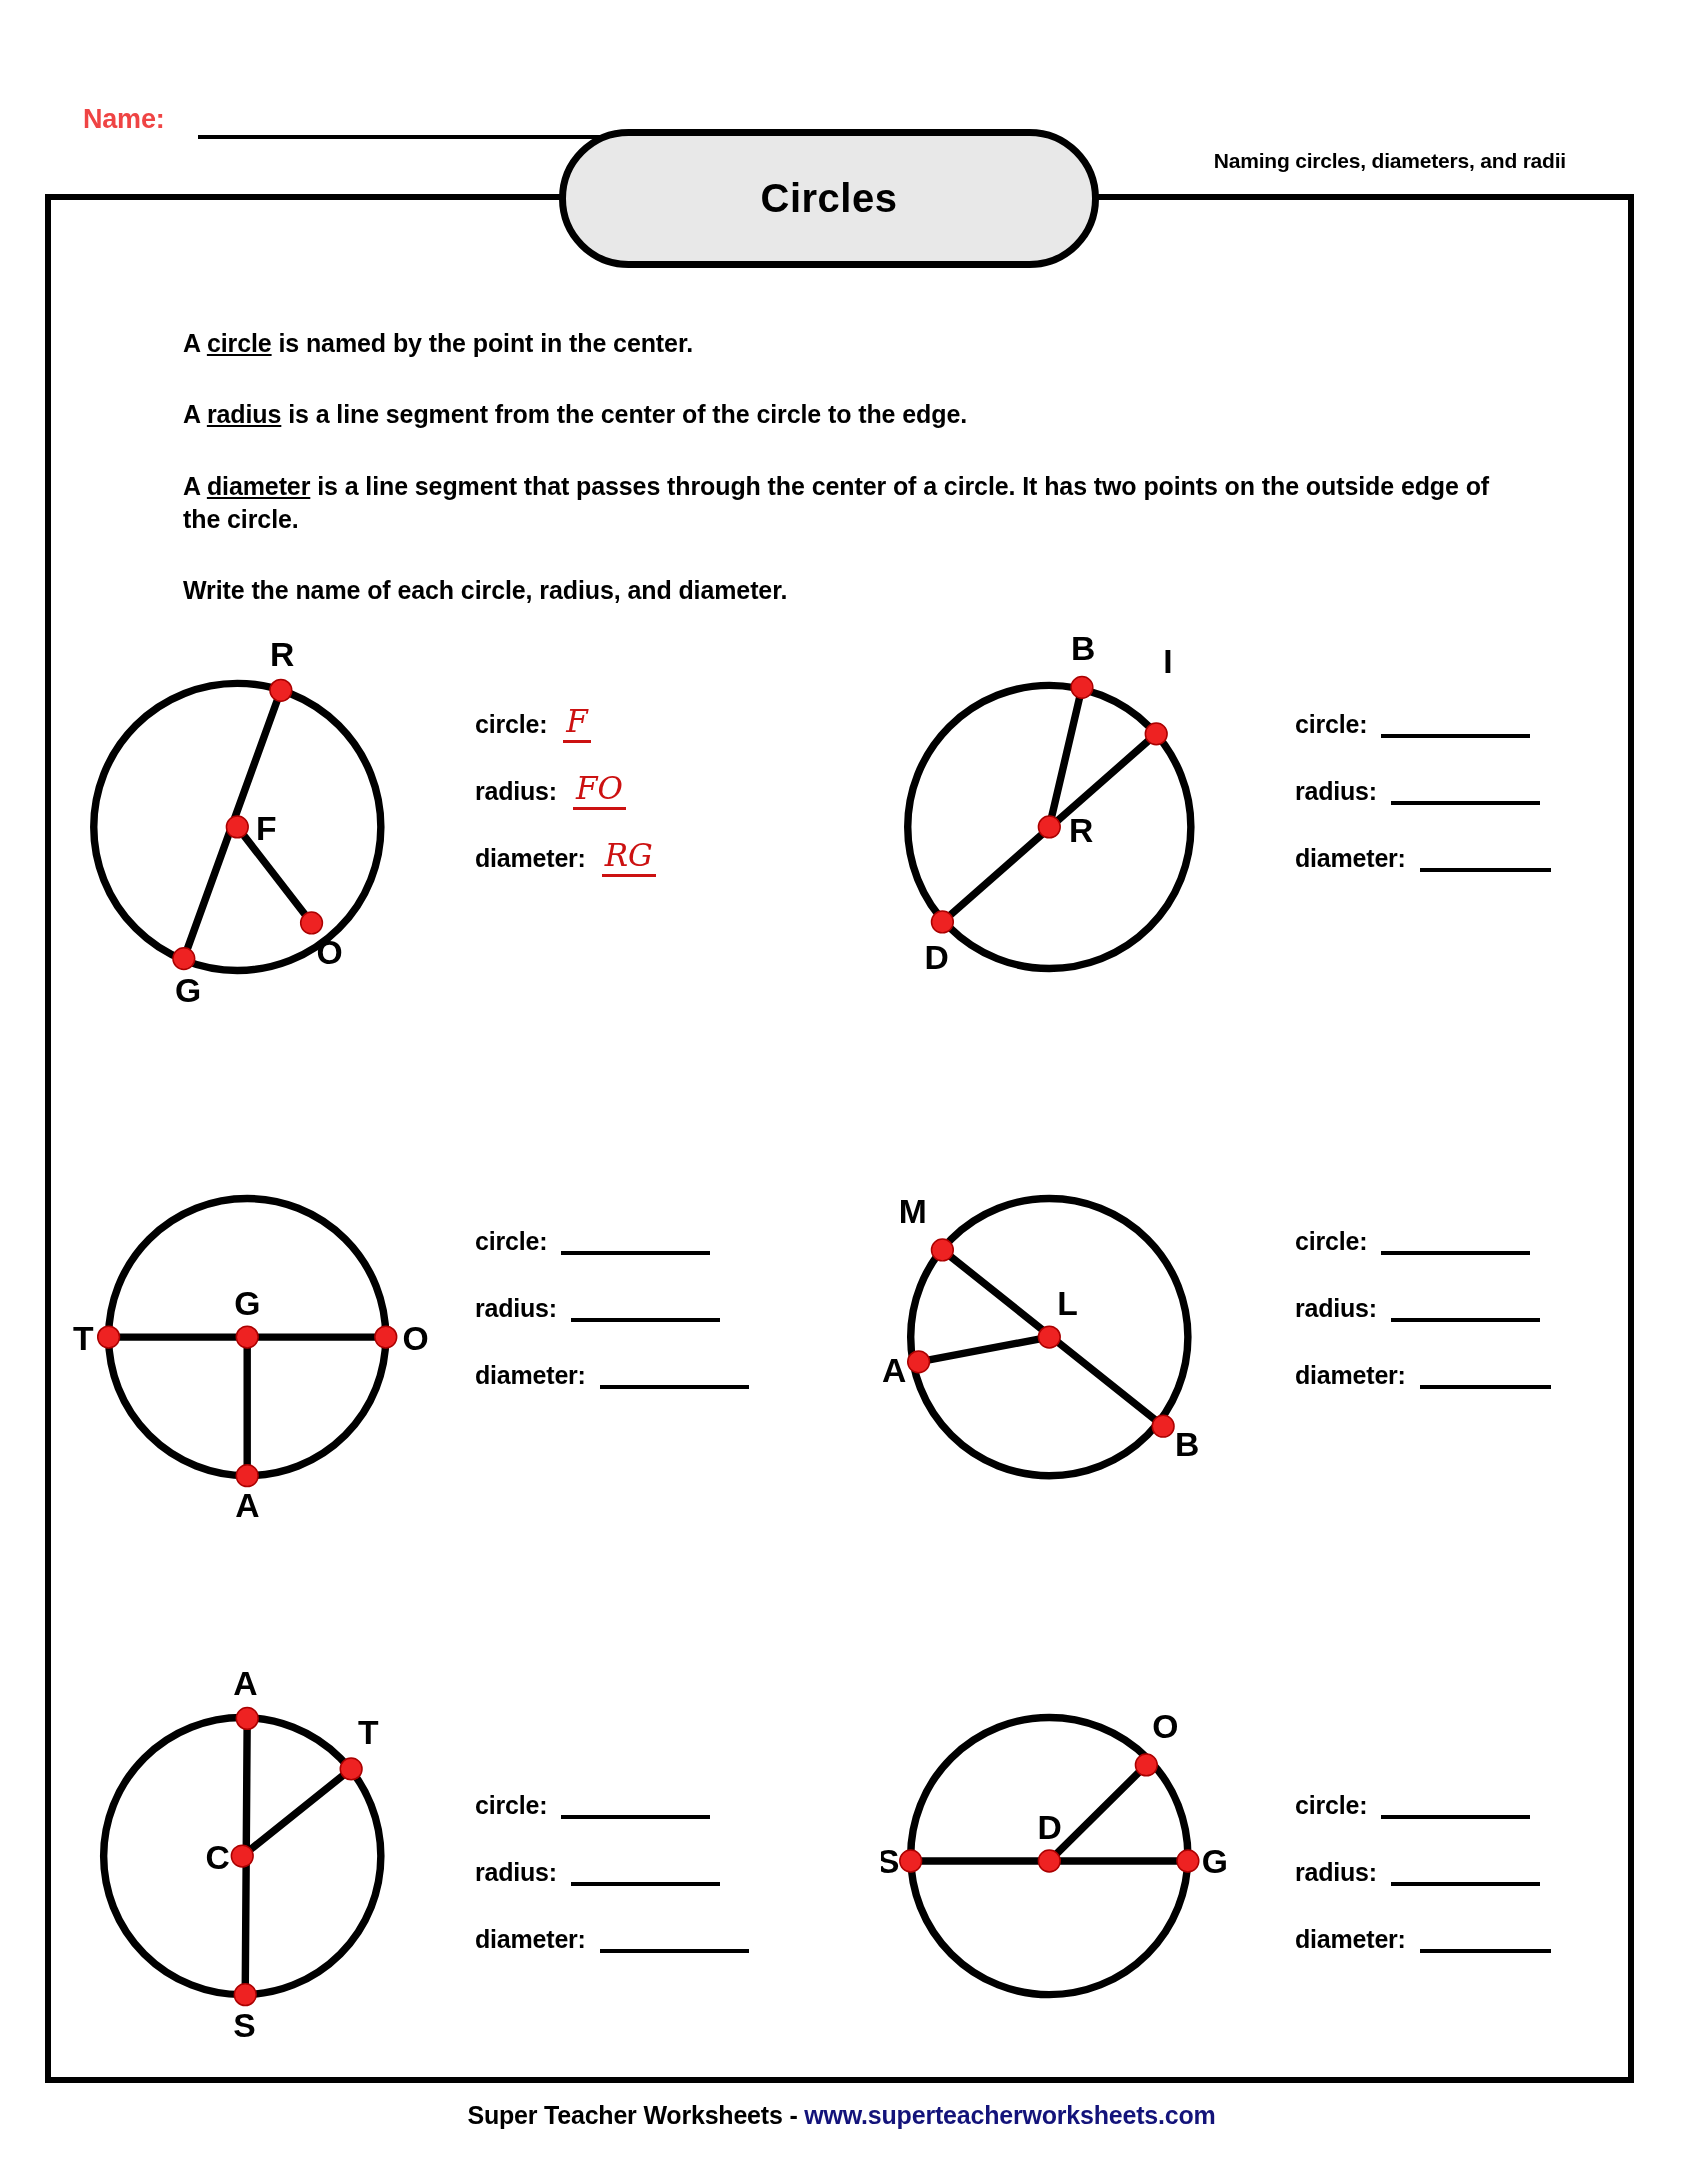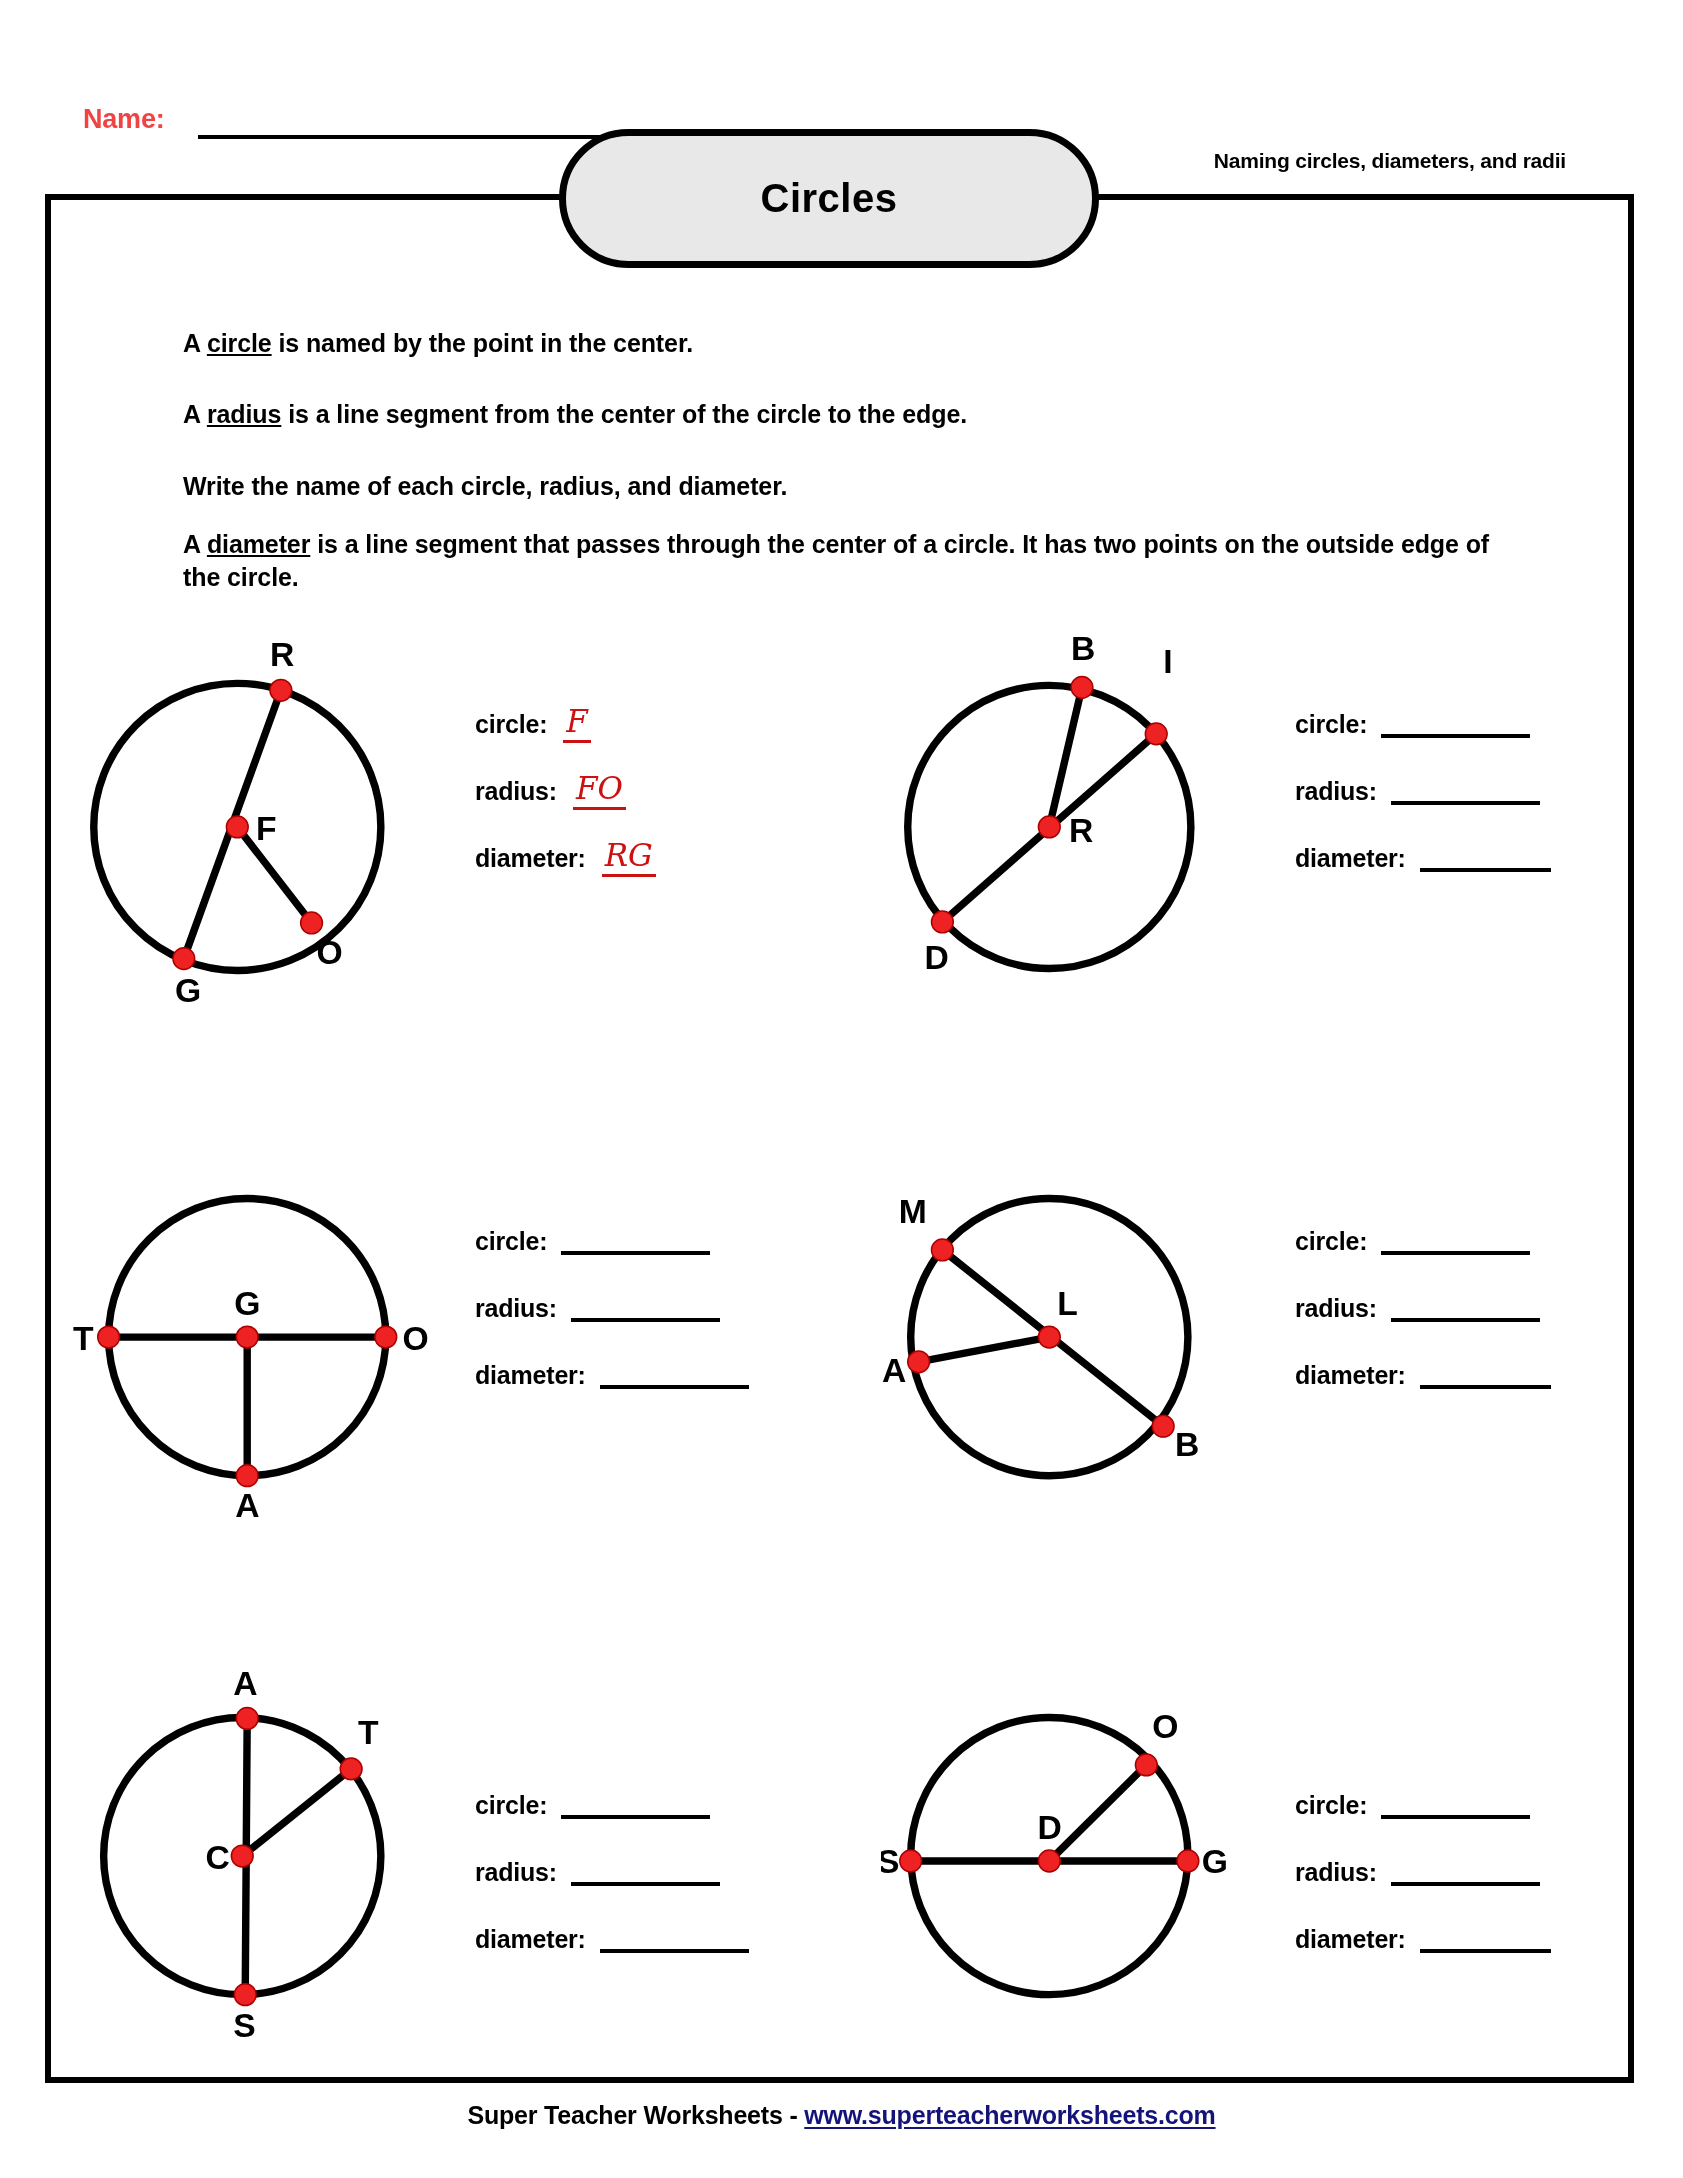--- a/index.html
+++ b/index.html
@@ -121,21 +121,20 @@
 
   
   #footer{
     position:absolute; left:0; top:2101px; width:1683px;
     text-align:center;
     font-size:25px; font-weight:bold; color:#000;
     letter-spacing:-0.2px;
   }
   #footer-link{
     color:#13137a;
-    text-decoration:underline;
     text-underline-offset:3px;
   }
 
   
   .pt{ fill:#ee2222; stroke:#aa0000; stroke-width:1.5;}
   .ring{ fill:none; stroke:#000; stroke-width:7.5;}
   .seg{ stroke:#000; stroke-width:7.5; stroke-linecap:round;}
   .plabel{ font-family:"Liberation Sans",sans-serif; font-weight:bold; font-size:34px; fill:#000;}
 </style>
 </head>
@@ -149,22 +148,22 @@
 
 <div id="main-box"></div>
 
 <div id="title-pill">
   <span id="title-text">Circles</span>
 </div>
 
 <div id="instructions">
   <p class="instr" id="instr-1"><span>A </span><span class="u">circle</span><span> is named by the point in the center.</span></p>
   <p class="instr" id="instr-2"><span>A </span><span class="u">radius</span><span> is a line segment from the center of the circle to the edge.</span></p>
+  <p class="instr" id="instr-3"><span>A </span><span class="u">diameter</span><span> is a line segment that passes through the center of a circle.  It has two points on the outside edge of the circle.</span></p>
   <p class="instr" id="instr-4"><span>Write the name of each circle, radius, and diameter.</span></p>
-  <p class="instr" id="instr-3"><span>A </span><span class="u">diameter</span><span> is a line segment that passes through the center of a circle.  It has two points on the outside edge of the circle.</span></p>
 </div>
 
 <div class="problem" id="problem-1" style="left:69px; top:614px;">
   <div class="fig">
     <svg width="396" height="416" viewBox="0 0 400 420">
       <circle class="ring" cx="170" cy="215" r="145"></circle>
       <line class="seg" x1="214" y1="77" x2="116" y2="348"></line>
       <line class="seg" x1="170" y1="215" x2="245" y2="312"></line>
       <circle class="pt" cx="214" cy="77" r="11"></circle>
       <circle class="pt" cx="170" cy="215" r="11"></circle>

